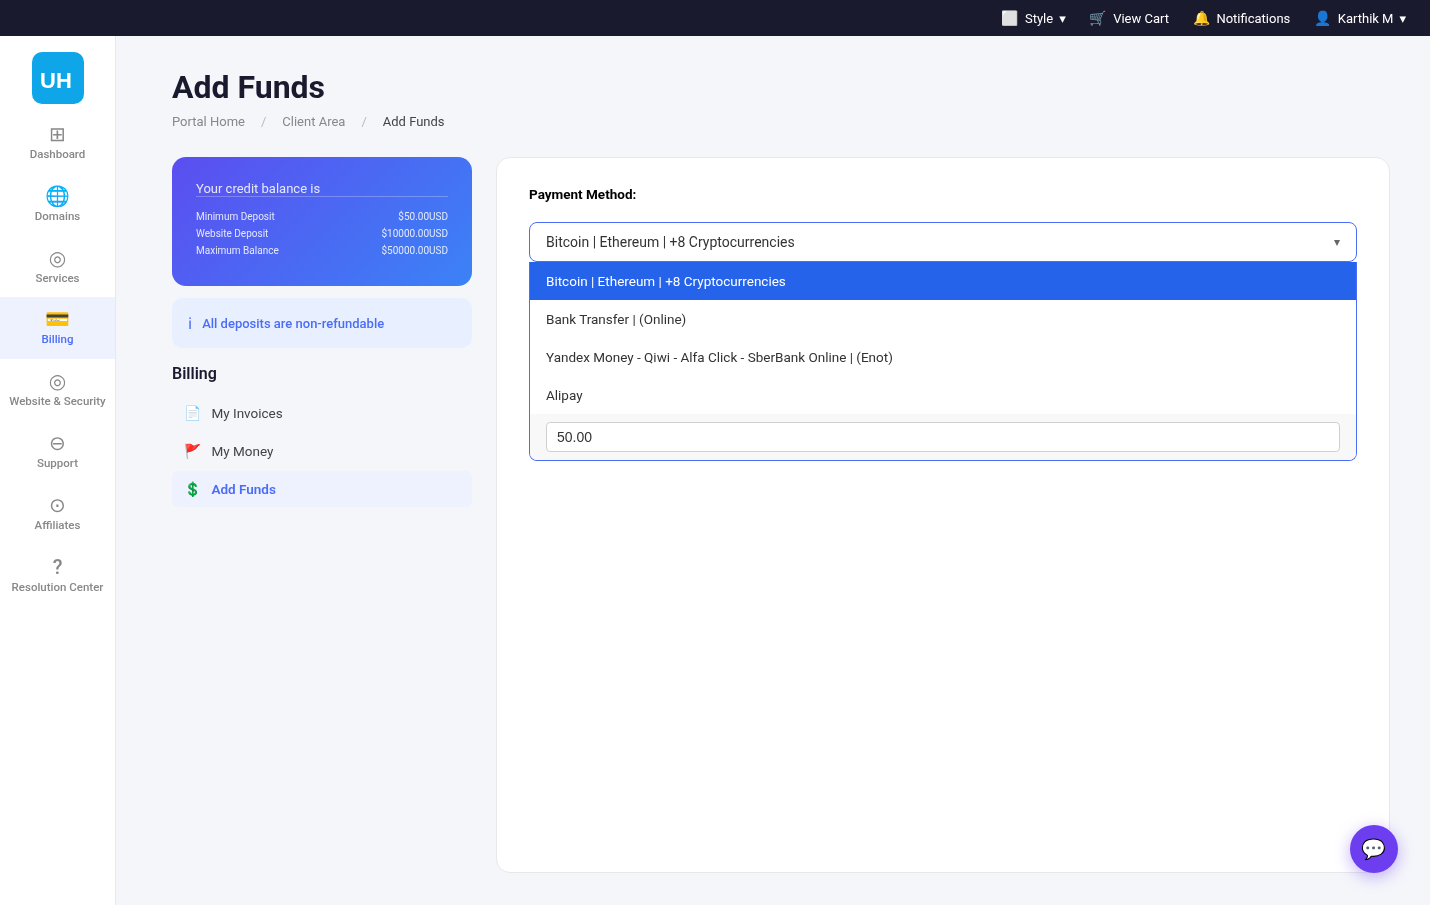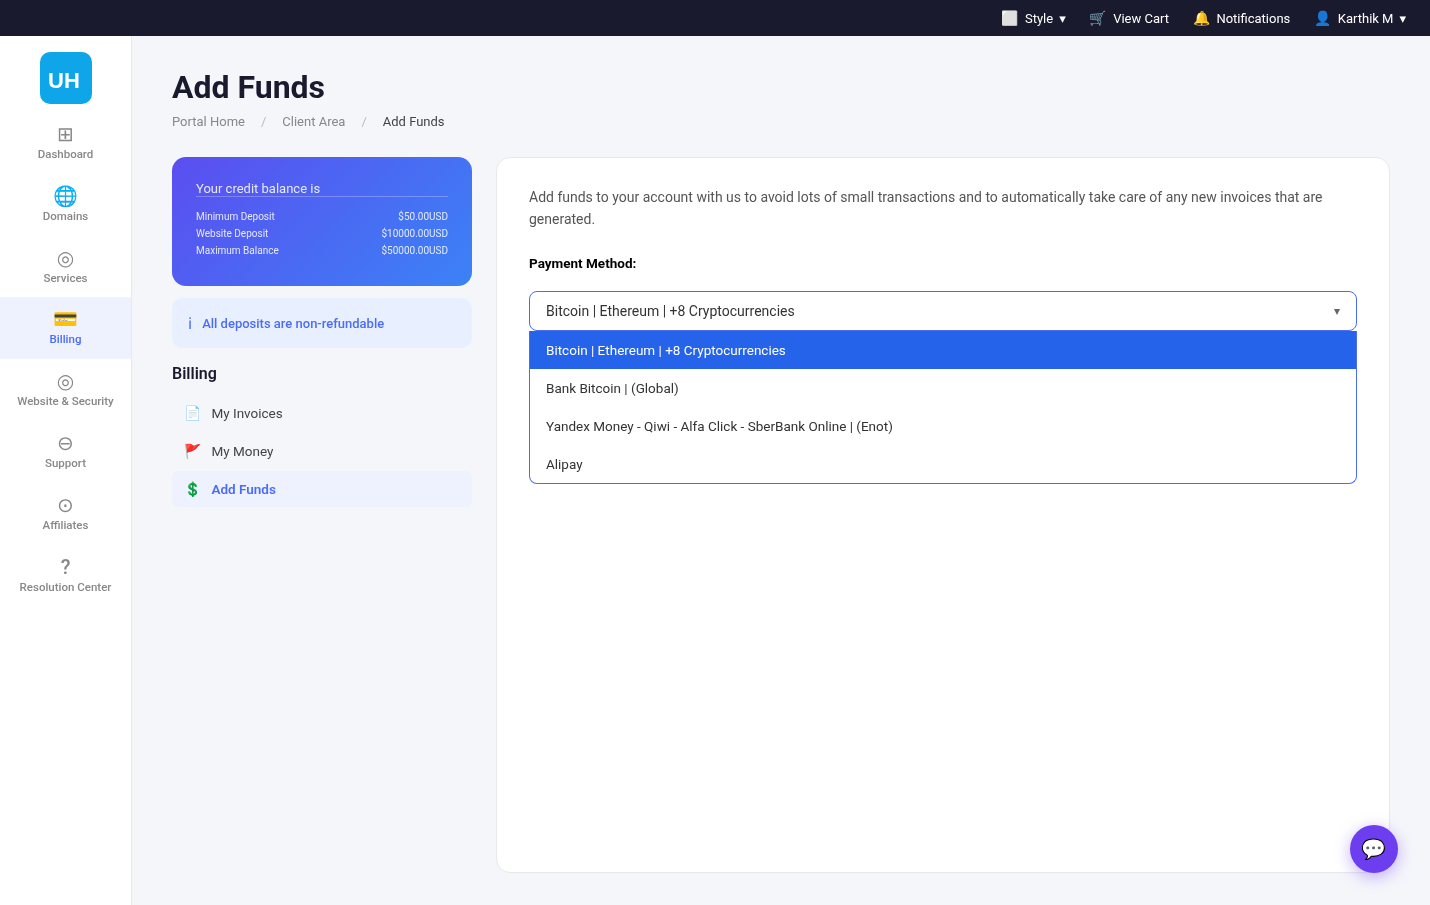--- a/index.html
+++ b/index.html
@@ -26,21 +26,21 @@
       font-size: 13px;
       cursor: pointer;
     }
     .topbar-icon { font-size: 14px; }
 
     
     .sidebar {
       position: fixed;
       top: 36px;
       left: 0;
-      width: 132px;
+      width: 116px;
       bottom: 0;
       background: #fff;
       border-right: 1px solid #e8e8e8;
       display: flex;
       flex-direction: column;
       align-items: center;
       padding-top: 16px;
       z-index: 99;
     }
     .logo {
@@ -403,33 +403,35 @@
           <span>My Money</span>
         </div>
         <div class="billing-menu-item active-item">
           <span class="billing-icon">💲</span>
           <span>Add Funds</span>
         </div>
       </div>
     </div>
 
     <div class="right-col">
-      <p class="funds-desc">Add funds to your account with us to avoid lots of small transactions and to automatically take care of any new invoices that are generated.</p>
       <div class="payment-label">Payment Method:</div>
 
       <div class="dropdown-wrapper">
         <div class="dropdown-display">
           <span>Bitcoin | Ethereum | +8 Cryptocurrencies</span>
           <span class="dropdown-arrow">▾</span>
         </div>
         <div class="dropdown-options">
           <div class="dropdown-option selected">Bitcoin | Ethereum | +8 Cryptocurrencies</div>
-          <div class="dropdown-option">Bank Bitcoin | (Global)</div>
+          <div class="dropdown-option">Bank Transfer | (Online)</div>
           <div class="dropdown-option">Yandex Money - Qiwi - Alfa Click - SberBank Online | (Enot)</div>
           <div class="dropdown-option">Alipay</div>
+          <div class="dropdown-option" style="background:#f8f8f8; padding: 8px 16px;">
+            <input class="amount-input" type="text" style="border: 1px solid rgb(208, 208, 208); border-radius: 4px; padding: 6px 10px; font-size: 14px; width: 100%; background: rgb(255, 255, 255); outline: none;" value="50.00">
+          </div>
         </div>
       </div>
 
       <button class="add-funds-btn">Add Funds</button>
     </div>
   </div>
 </div>
 
 <div class="chat-btn">
   <span>💬</span>

